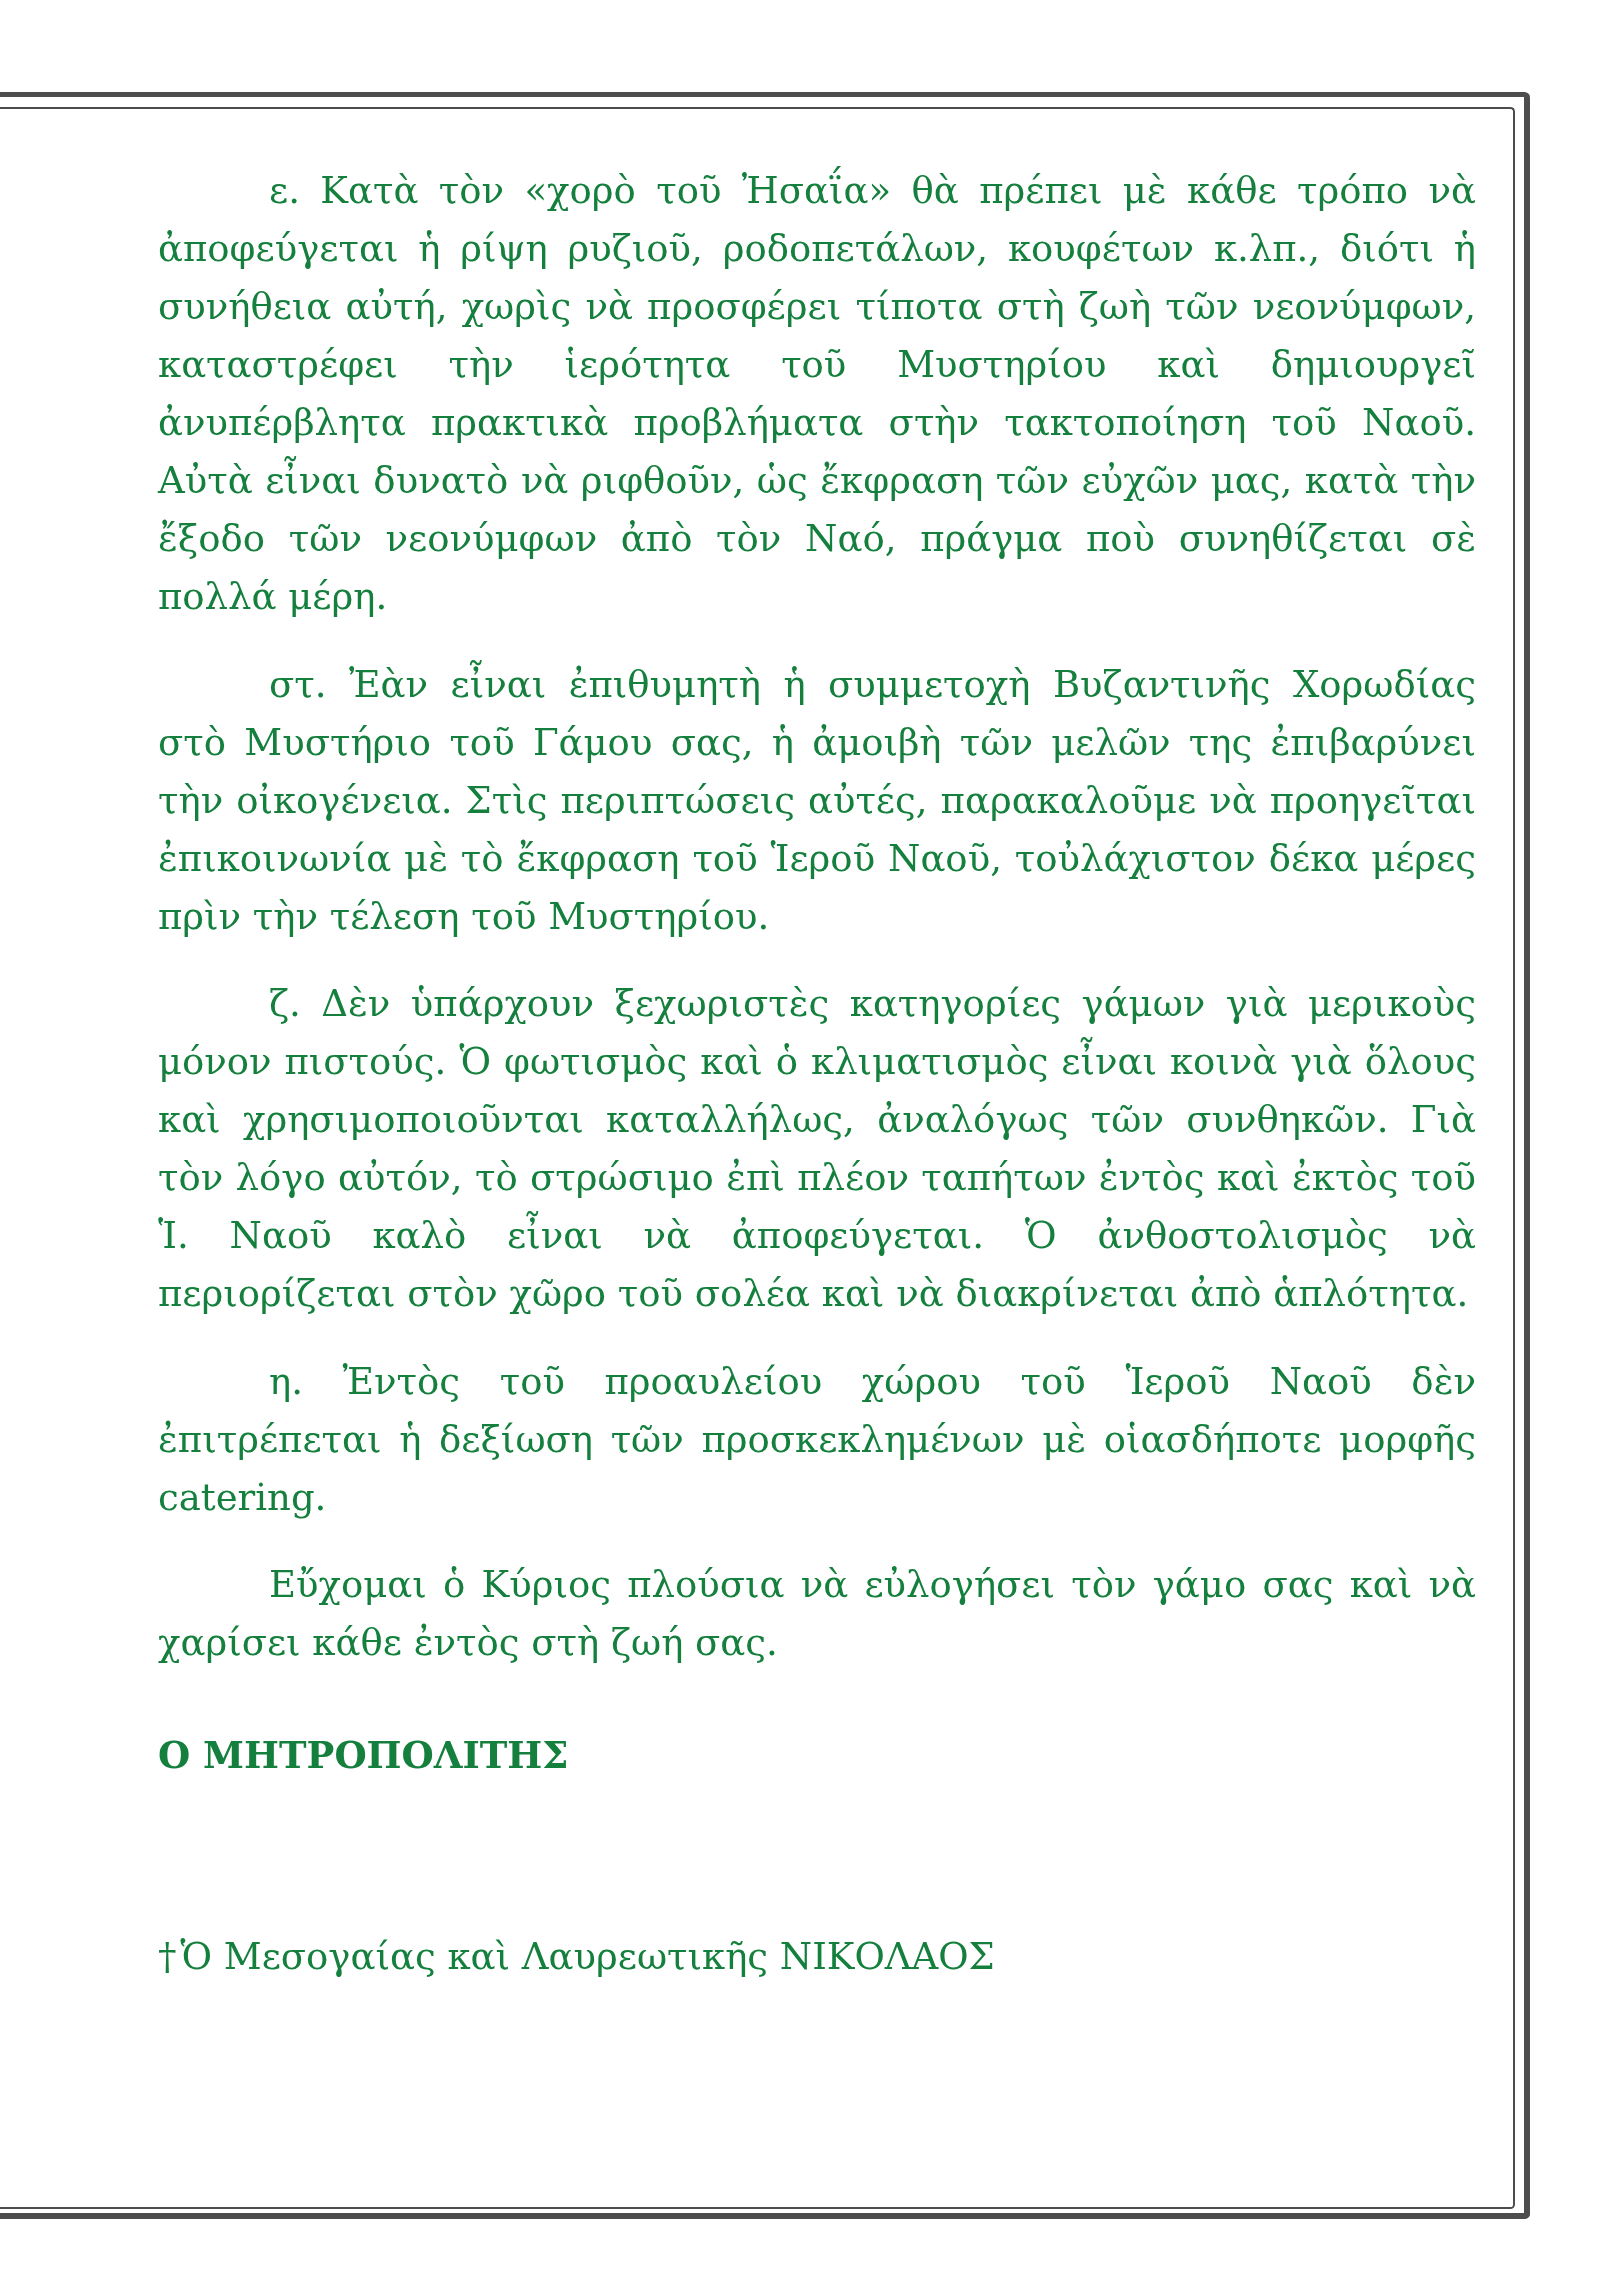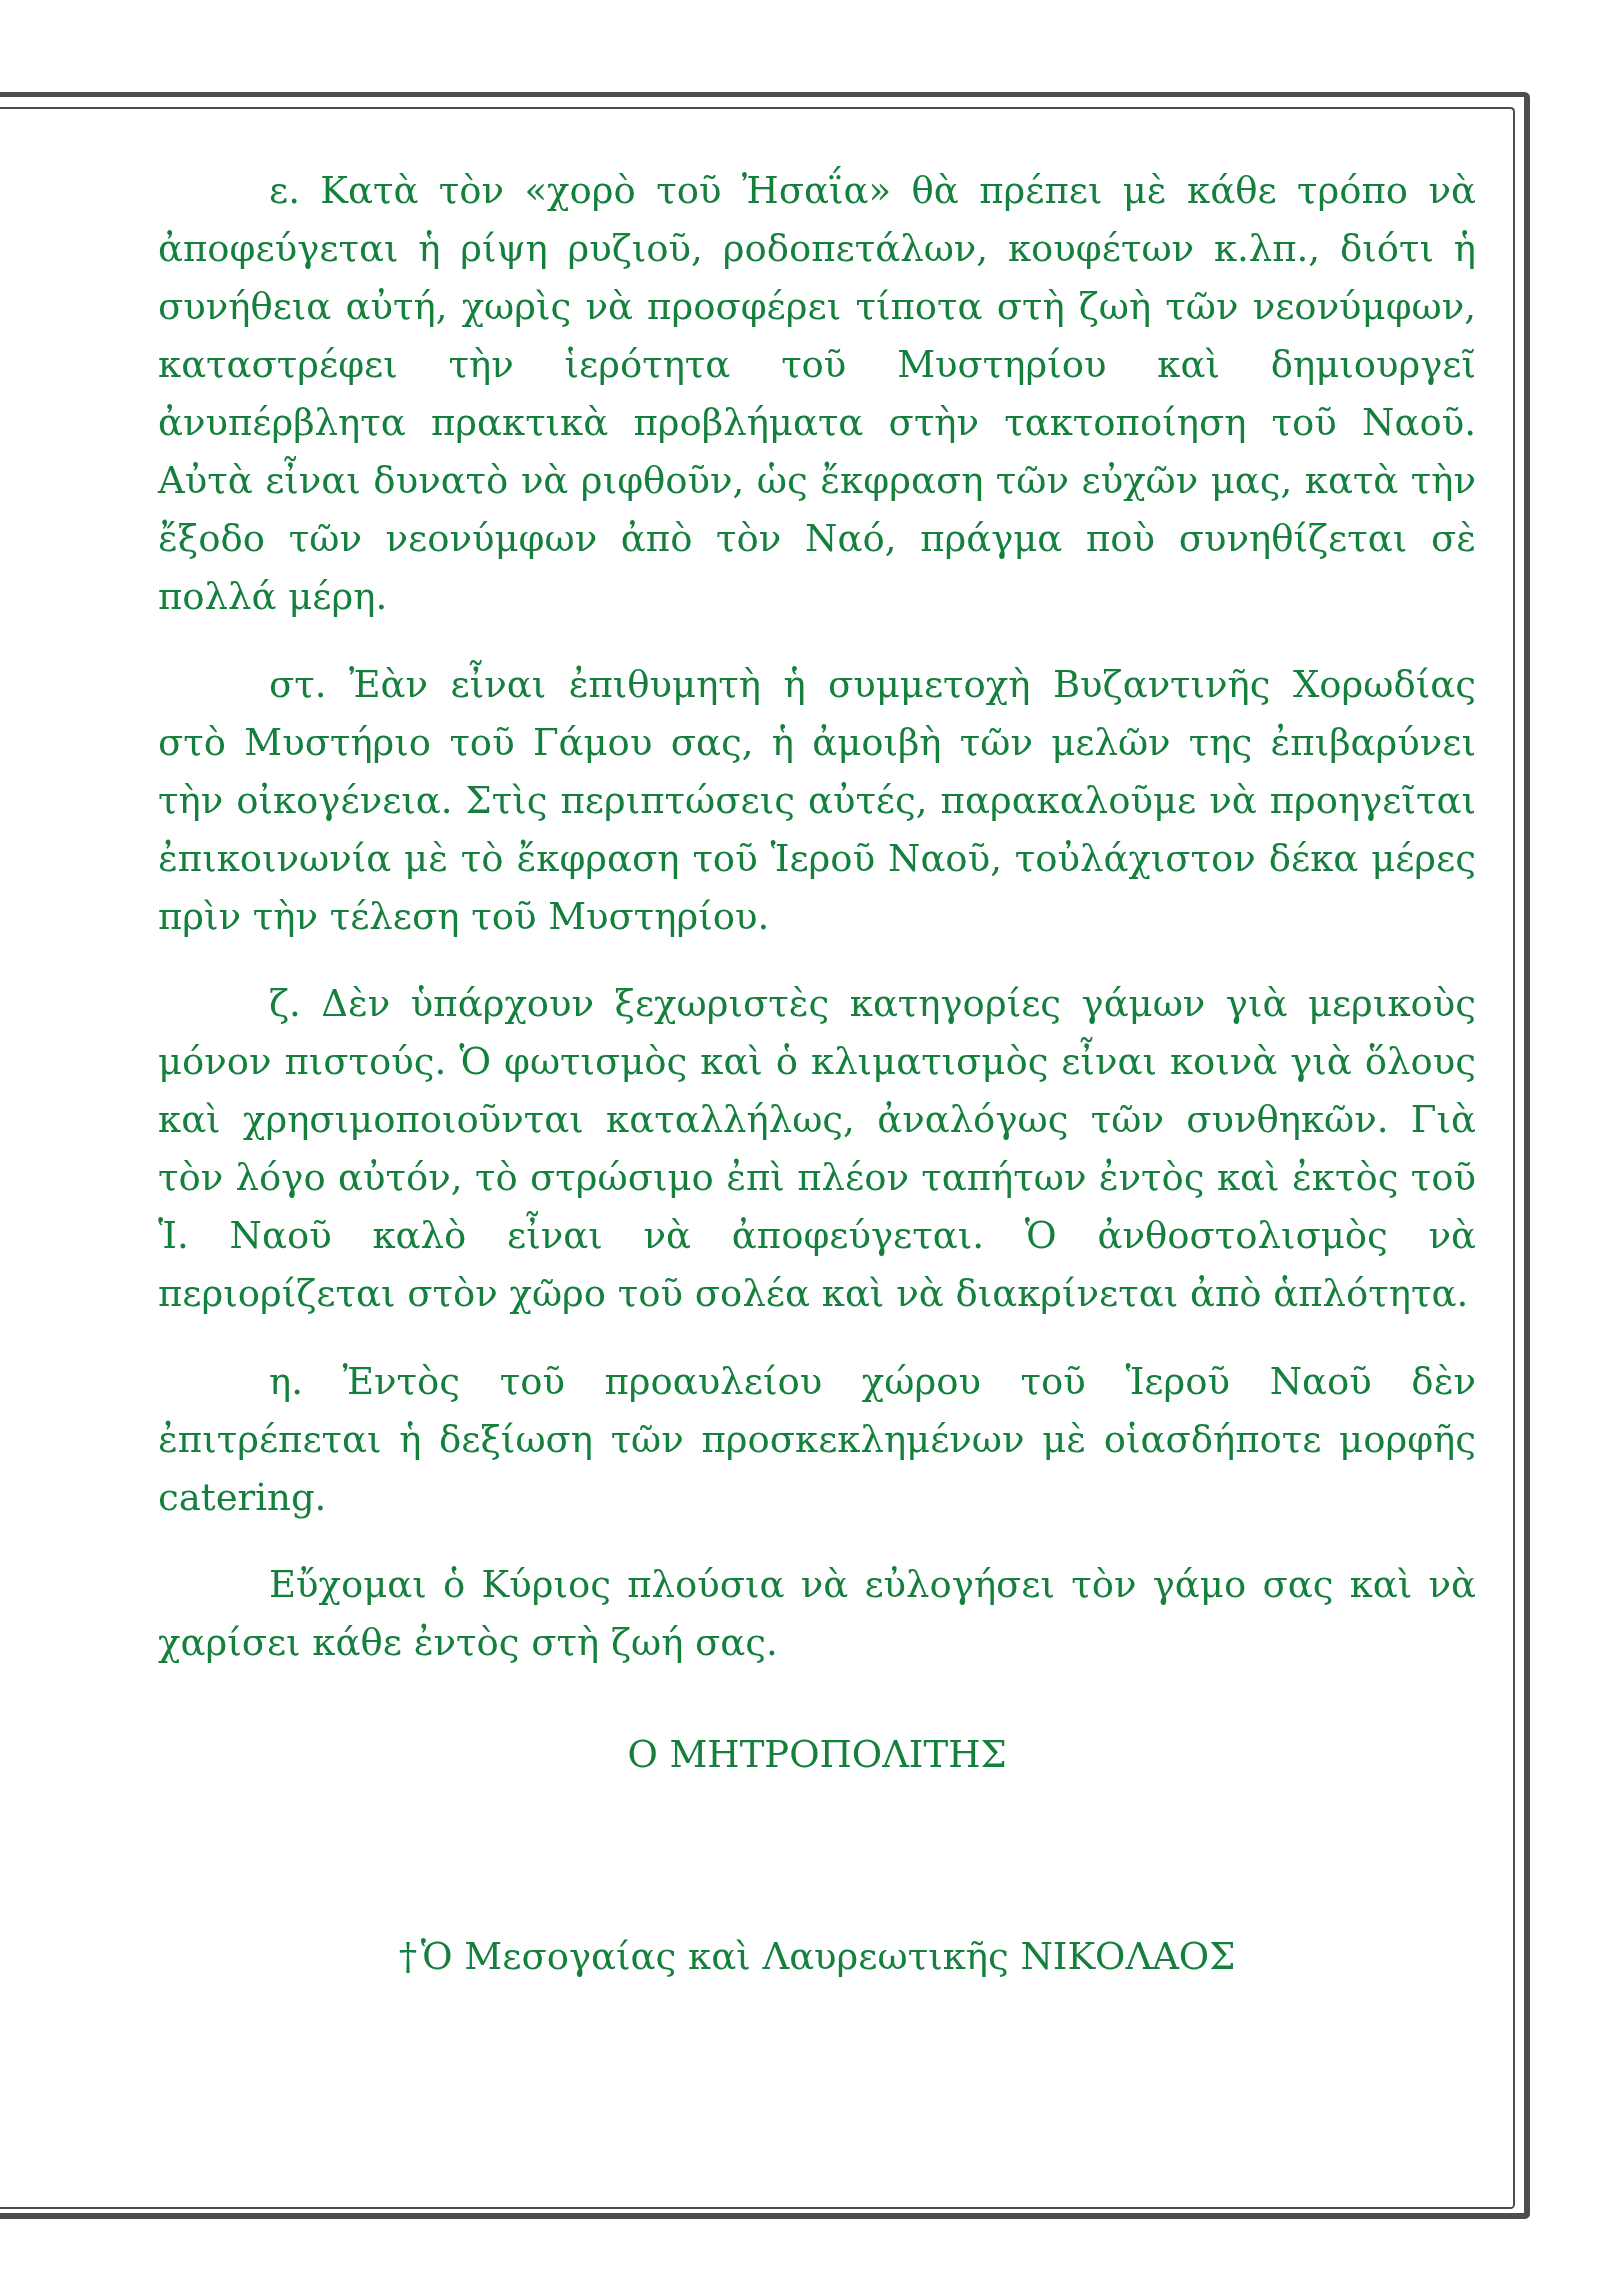--- a/index.html
+++ b/index.html
@@ -14,22 +14,22 @@
     border-top: 2.8px solid #4d4d4d; border-right: 2.8px solid #4d4d4d; border-bottom: 2.8px solid #4d4d4d;
     box-sizing: border-box; border-radius: 0 4.6px 4.6px 0;
   }
   .content {
     position: absolute; left: 111px; top: 162px; width: 1318px;
     font-family: "DejaVu Serif", "Liberation Serif", serif;
     color: #15803d; font-size: 37px; line-height: 58px; margin-left: 47px;
   }
   .para { text-align: justify; text-indent: 111px; margin: 0 0 29.5px 0; hyphens: manual; }
   .para.last-para { margin-bottom: 0; }
-  .title-line { text-align: center; margin-top: 54px; letter-spacing: 0; }
-  .signature { text-align: center; margin-top: 144px; }
+  .title-line { text-align: left; margin-top: 54px; letter-spacing: 0; font-weight: bold; }
+  .signature { text-align: left; margin-top: 144px; }
   .cross { display: inline-block; margin-right: 3.7px; }
 </style>
 </head>
 <body>
 
 <div class="frame-outer"></div>
 <div class="frame-inner"></div>
 
 <div class="content">
   <p class="para">ε. Κατὰ τὸν «χορὸ τοῦ Ἠσαΐα» θὰ πρέπει μὲ κάθε τρόπο νὰ ἀποφεύγεται ἡ ρίψη ρυζιοῦ, ροδοπετάλων, κουφέτων κ.λπ., διότι ἡ συνήθεια αὐτή, χωρὶς νὰ προσφέρει τίποτα στὴ ζωὴ τῶν νεονύμφων, καταστρέφει τὴν ἱερότητα τοῦ Μυστηρίου καὶ δημιουργεῖ ἀνυπέρβλητα πρακτικὰ προβλήματα στὴν τακτο­ποίηση τοῦ Ναοῦ. Αὐτὰ εἶναι δυνατὸ νὰ ριφθοῦν, ὡς ἔκφραση τῶν εὐχῶν μας, κατὰ τὴν ἔξοδο τῶν νεονύμφων ἀπὸ τὸν Ναό, πράγμα ποὺ συνηθίζεται σὲ πολλά μέρη.</p>

